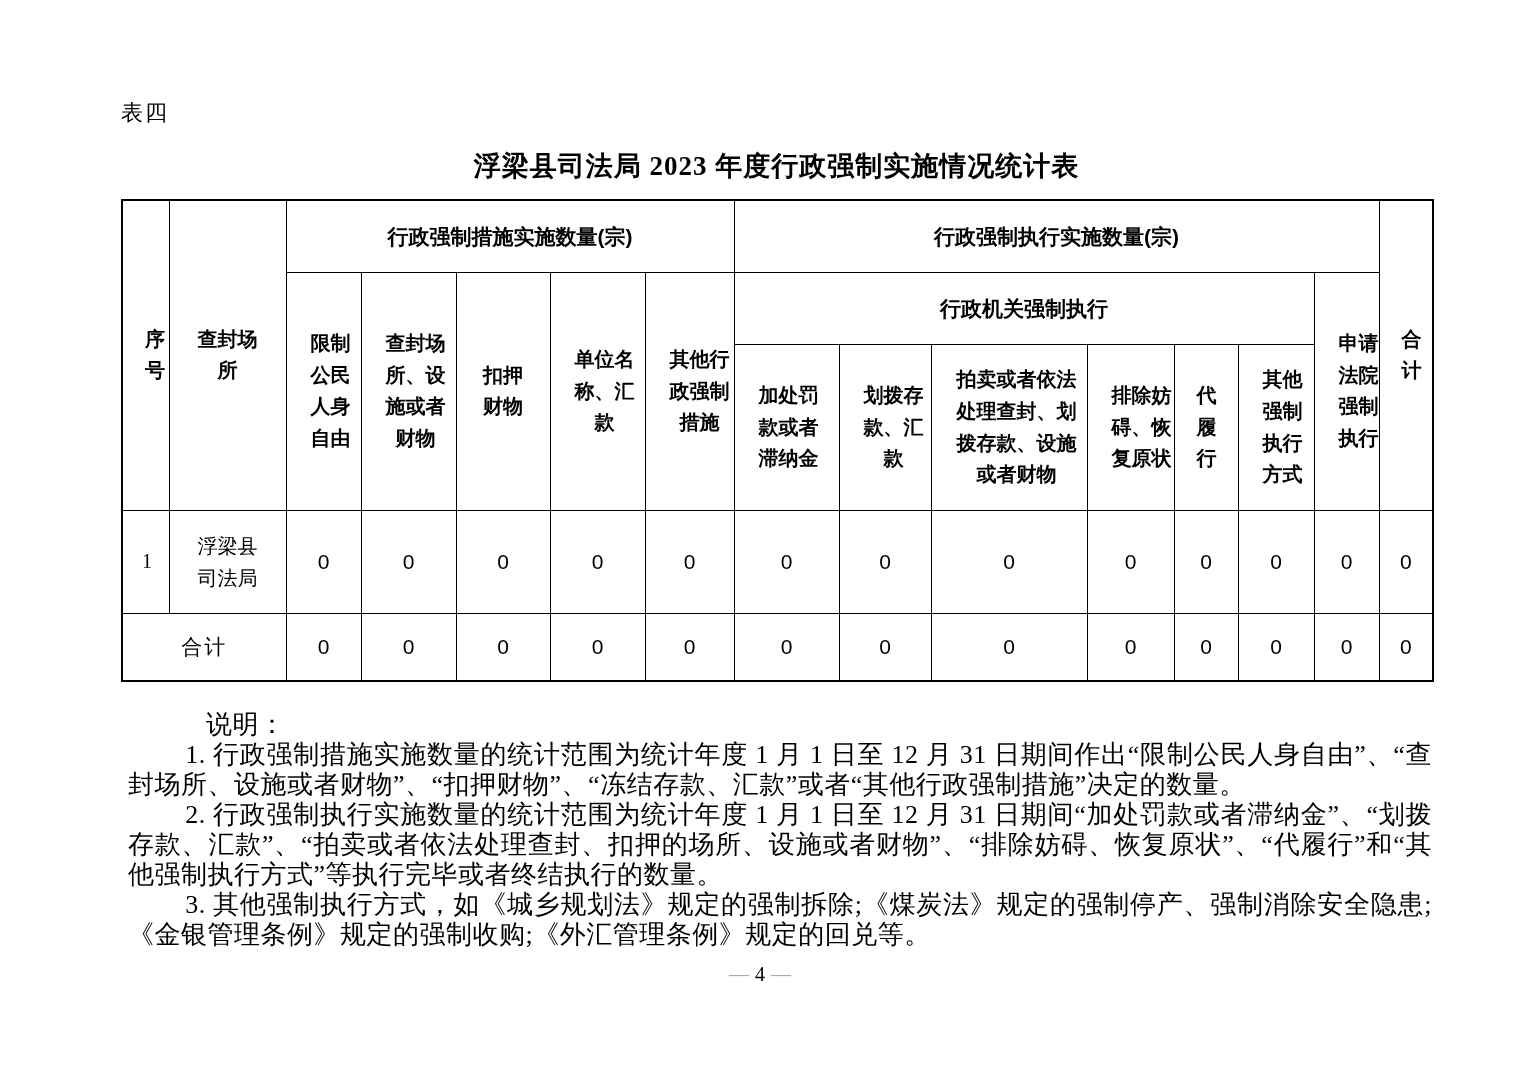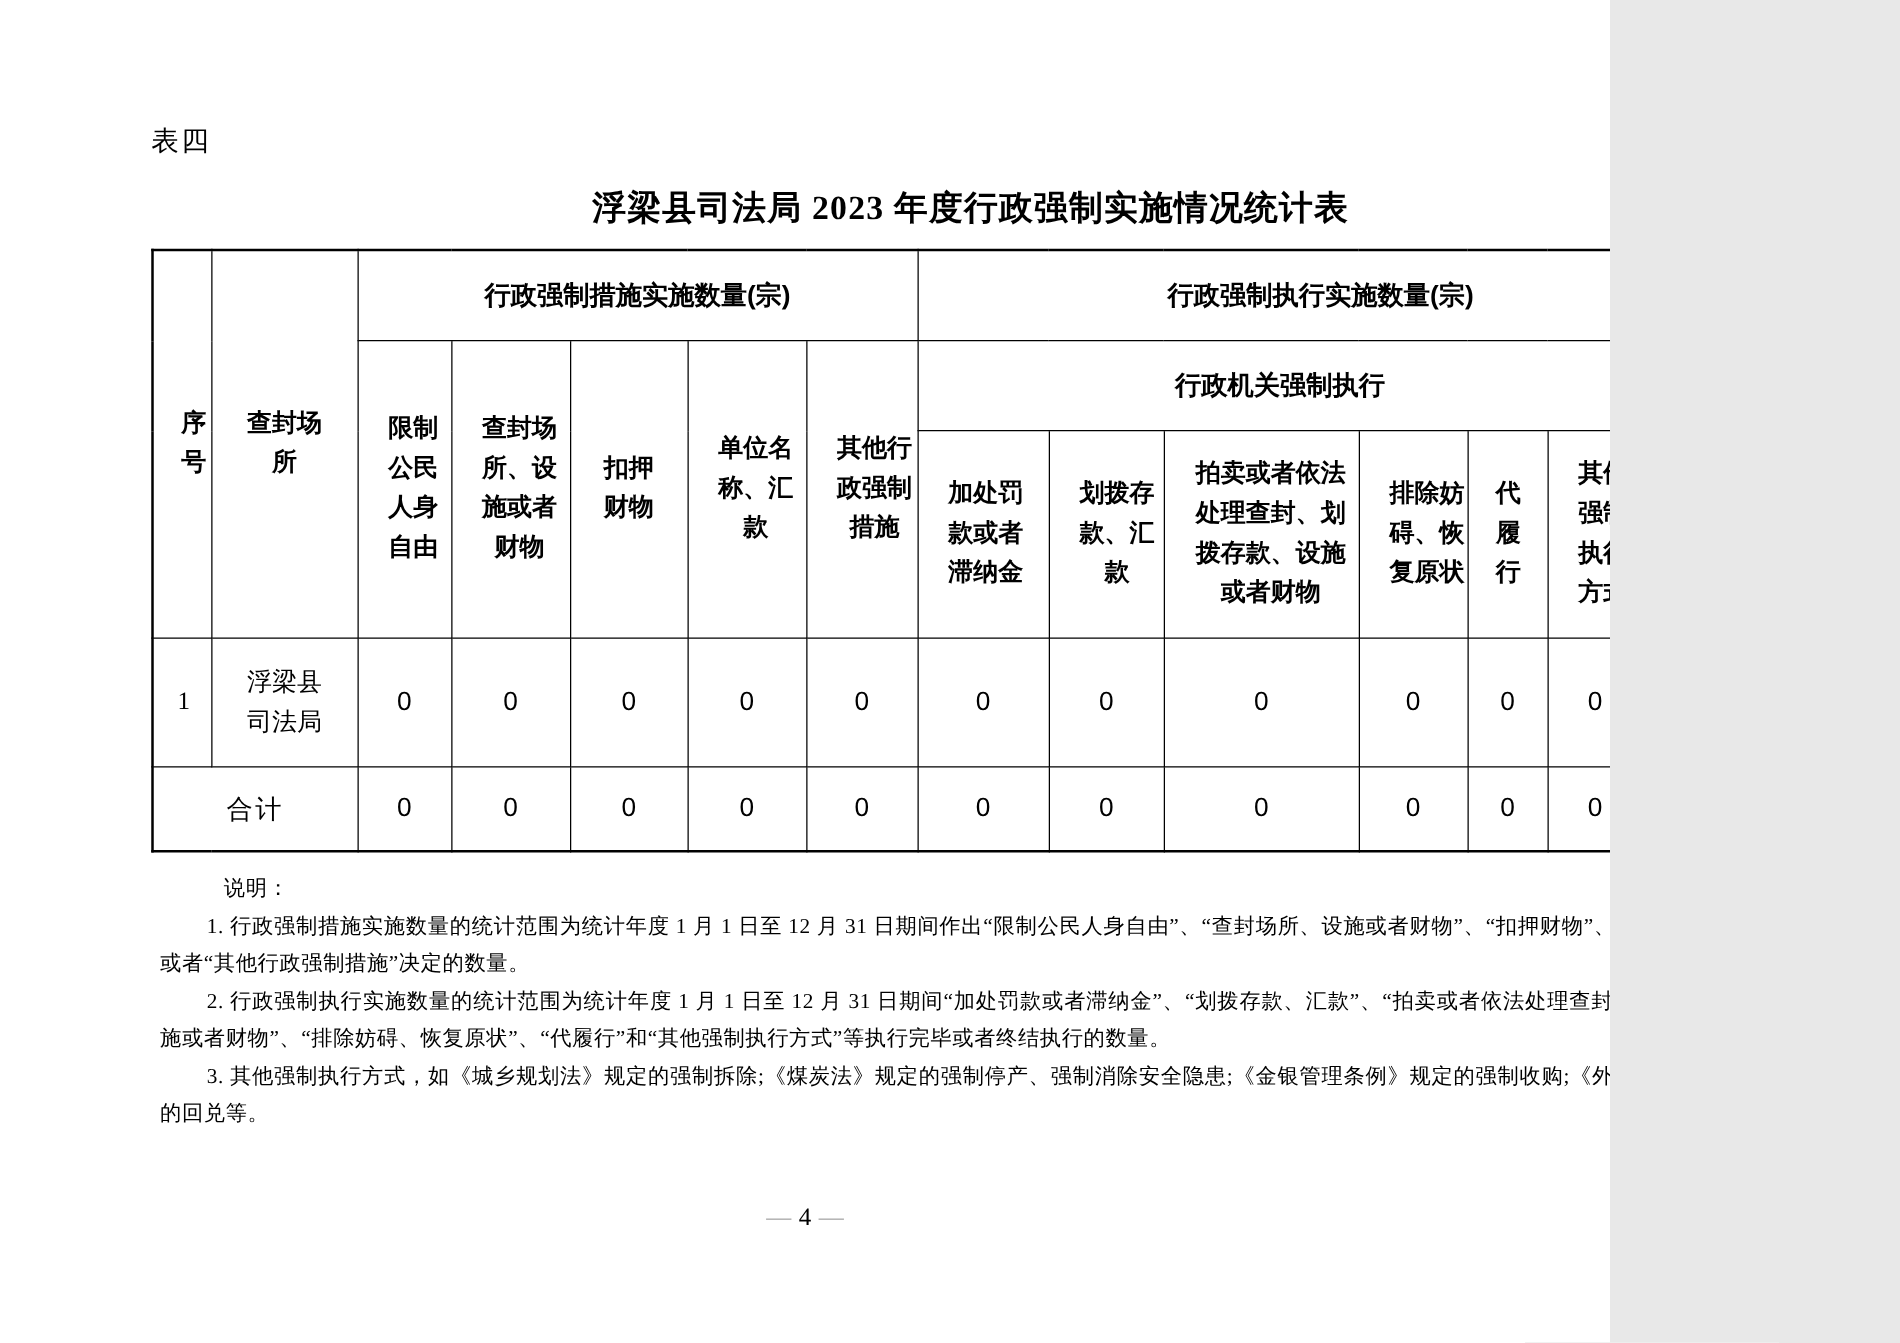--- a/index.html
+++ b/index.html
@@ -1,18 +1,18 @@
 <!DOCTYPE html>
 <html lang="zh"><head>
 <meta charset="utf-8">
 <style>
   * { margin:0; padding:0; box-sizing:border-box; }
   html,body { background:#e8e8e8; }
   .doc {
-    position:relative; width:1288px; height:1074px; background:#ffffff;
+    position:relative; width:1520px; height:1074px; background:#ffffff;
     font-family:"Liberation Serif", serif; color:#000; overflow:hidden;
   }
   .content { padding:98px 0 0 121px; width:1432px; }
   .tbl-label { font-size:22px; letter-spacing:2px; }
   .title {
     width:1311px; text-align:center; font-size:27px; font-weight:bold;
     margin:20px 0 15px 0; letter-spacing:1px;
   }
   .title .u { text-underline-offset:6px; text-decoration-thickness:2px; }
   table.stat {
@@ -33,21 +33,21 @@
   .num { font-family:"Liberation Sans", sans-serif; font-size:21px; }
   .unit-name { font-size:20px; line-height:1.6; }
   .seq-cell { font-size:20px; }
   .total-label { font-size:21px; letter-spacing:2px; }
   .w1 { display:inline-block; width:1.3em; }
   .w2 { display:inline-block; width:2.5em; }
   .w3 { display:inline-block; width:3.5em; }
   .w6 { display:inline-block; width:6.6em; }
   .wu { display:inline-block; width:3.4em; }
   .notes {
-    margin:14px 0 0 7px; width:1304px; font-size:17px; line-height:30px;
+    margin:28px 0 0 7px; width:1304px; font-size:26px; line-height:30px;
     text-align:justify; letter-spacing:0.5px;
   }
   .note-label { text-indent:3em; }
   .ind2 { text-indent:2.2em; }
   .ind4 { text-indent:3.9em; }
   .pagenum {
     position:absolute; left:0; right:0; top:963px; text-align:center;
     font-size:20px; font-family:"Liberation Serif", serif;
   }
   .pagenum .dash { color:#a6a6a6; padding:0 6px; }

